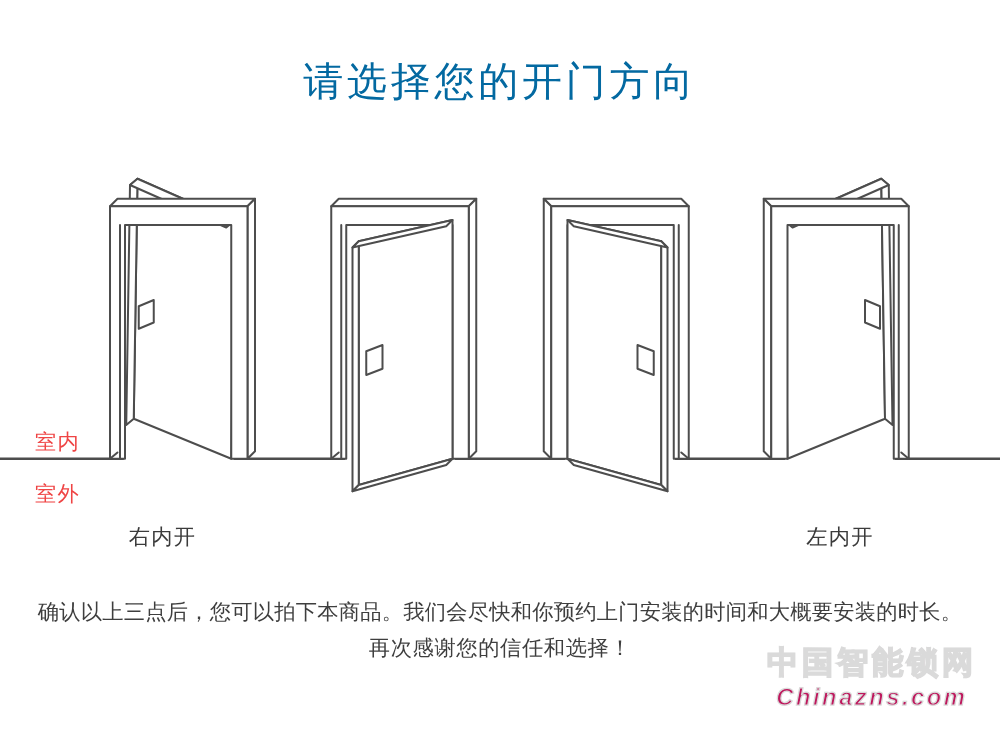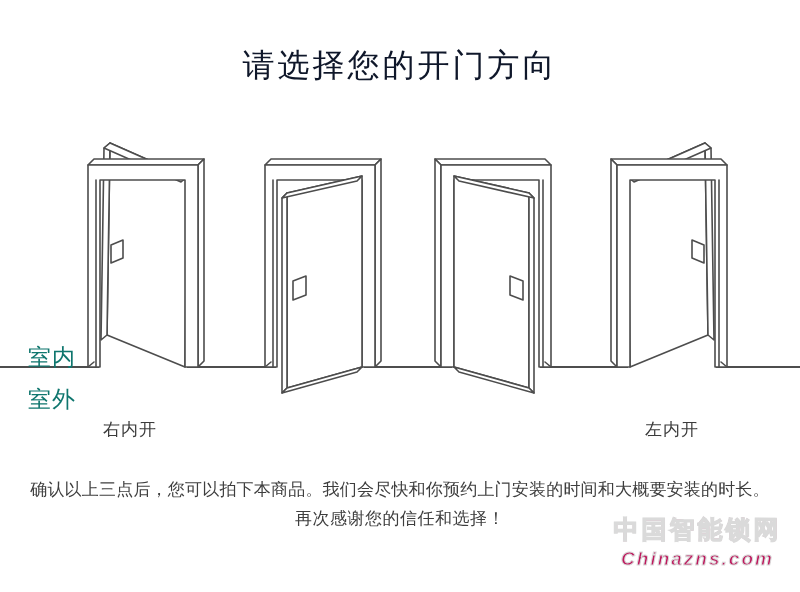--- a/index.html
+++ b/index.html
@@ -2,28 +2,28 @@
 <html><head>
 <meta charset="utf-8">
 <style>
   html,body { margin:0; padding:0; background:#ffffff; }
   #screen {
     position:relative; width:800px; height:592px; background:#ffffff;
     overflow:hidden; font-family:"Liberation Sans","DejaVu Sans",sans-serif;
   }
   .title {
     position:absolute; left:0; top:44px; width:800px; text-align:center;
-    font-size:32px; font-weight:400; letter-spacing:3px; color:#0f172a;
+    font-size:32px; font-weight:400; letter-spacing:3px; color:#0369a1;
   }
   .ground-line {
     position:absolute; left:0; top:366px; width:800px; height:2px;
     background:#4d4d4d;
   }
   .zone-label {
-    position:absolute; left:28px; font-size:23px; color:#0f766e; letter-spacing:1px;
+    position:absolute; left:28px; font-size:17px; color:#ef4444; letter-spacing:1px;
   }
   .zone-indoor  { top:342px; }
   .zone-outdoor { top:384px; }
   .door-svg { position:absolute; width:120px; height:260px; top:135px; overflow:visible; }
   .door-1 { left:83px; }  .door-2 { left:260px; }
   .door-3 { left:436px; } .door-4 { left:612px; }
   .lineart path, .lineart line {
     stroke:#4d4d4d; stroke-width:1.6; fill:none;
     stroke-linejoin:round; stroke-linecap:round;
   }

